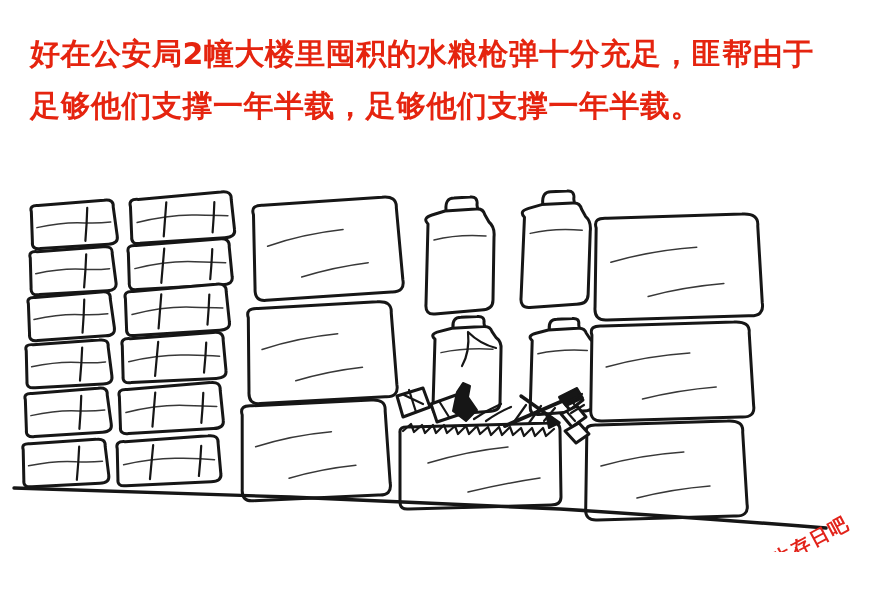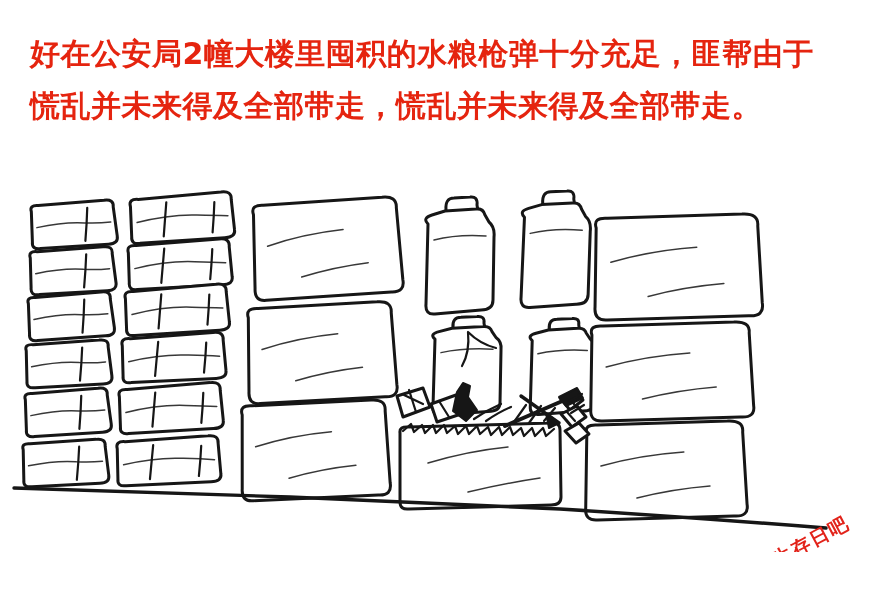--- a/index.html
+++ b/index.html
@@ -39,21 +39,21 @@
     color:#474b40;font-size:13px;font-weight:bold;letter-spacing:1px;
   }
 </style>
 </head>
 <body>
 
 <div class="page">
 
   <div class="narration">
     <div>好在公安局2幢大楼里囤积的水粮枪弹十分充足，匪帮由于</div>
-    <div>慌乱并未来得及全部带走，慌乱并未来得及全部带走。</div>
+    <div>足够他们支撑一年半载，足够他们支撑一年半载。</div>
   </div>
 
   <svg class="sketch" width="871" height="600" viewBox="0 0 871 600" xmlns="http://www.w3.org/2000/svg">
     <defs>
       <g id="baleA">
         <path class="ink o" d="M5,10 Q3,3 12,4 L78,1 Q88,0 87,8 L90,37 Q91,45 81,45 L13,47 Q4,48 5,40 Z"></path>
         <path class="ink thin" d="M10,26 Q38,21 58,23 Q72,24 84,23"></path>
         <path class="ink t" d="M61,8 Q60,24 58,41"></path>
       </g>
       <g id="baleB">

